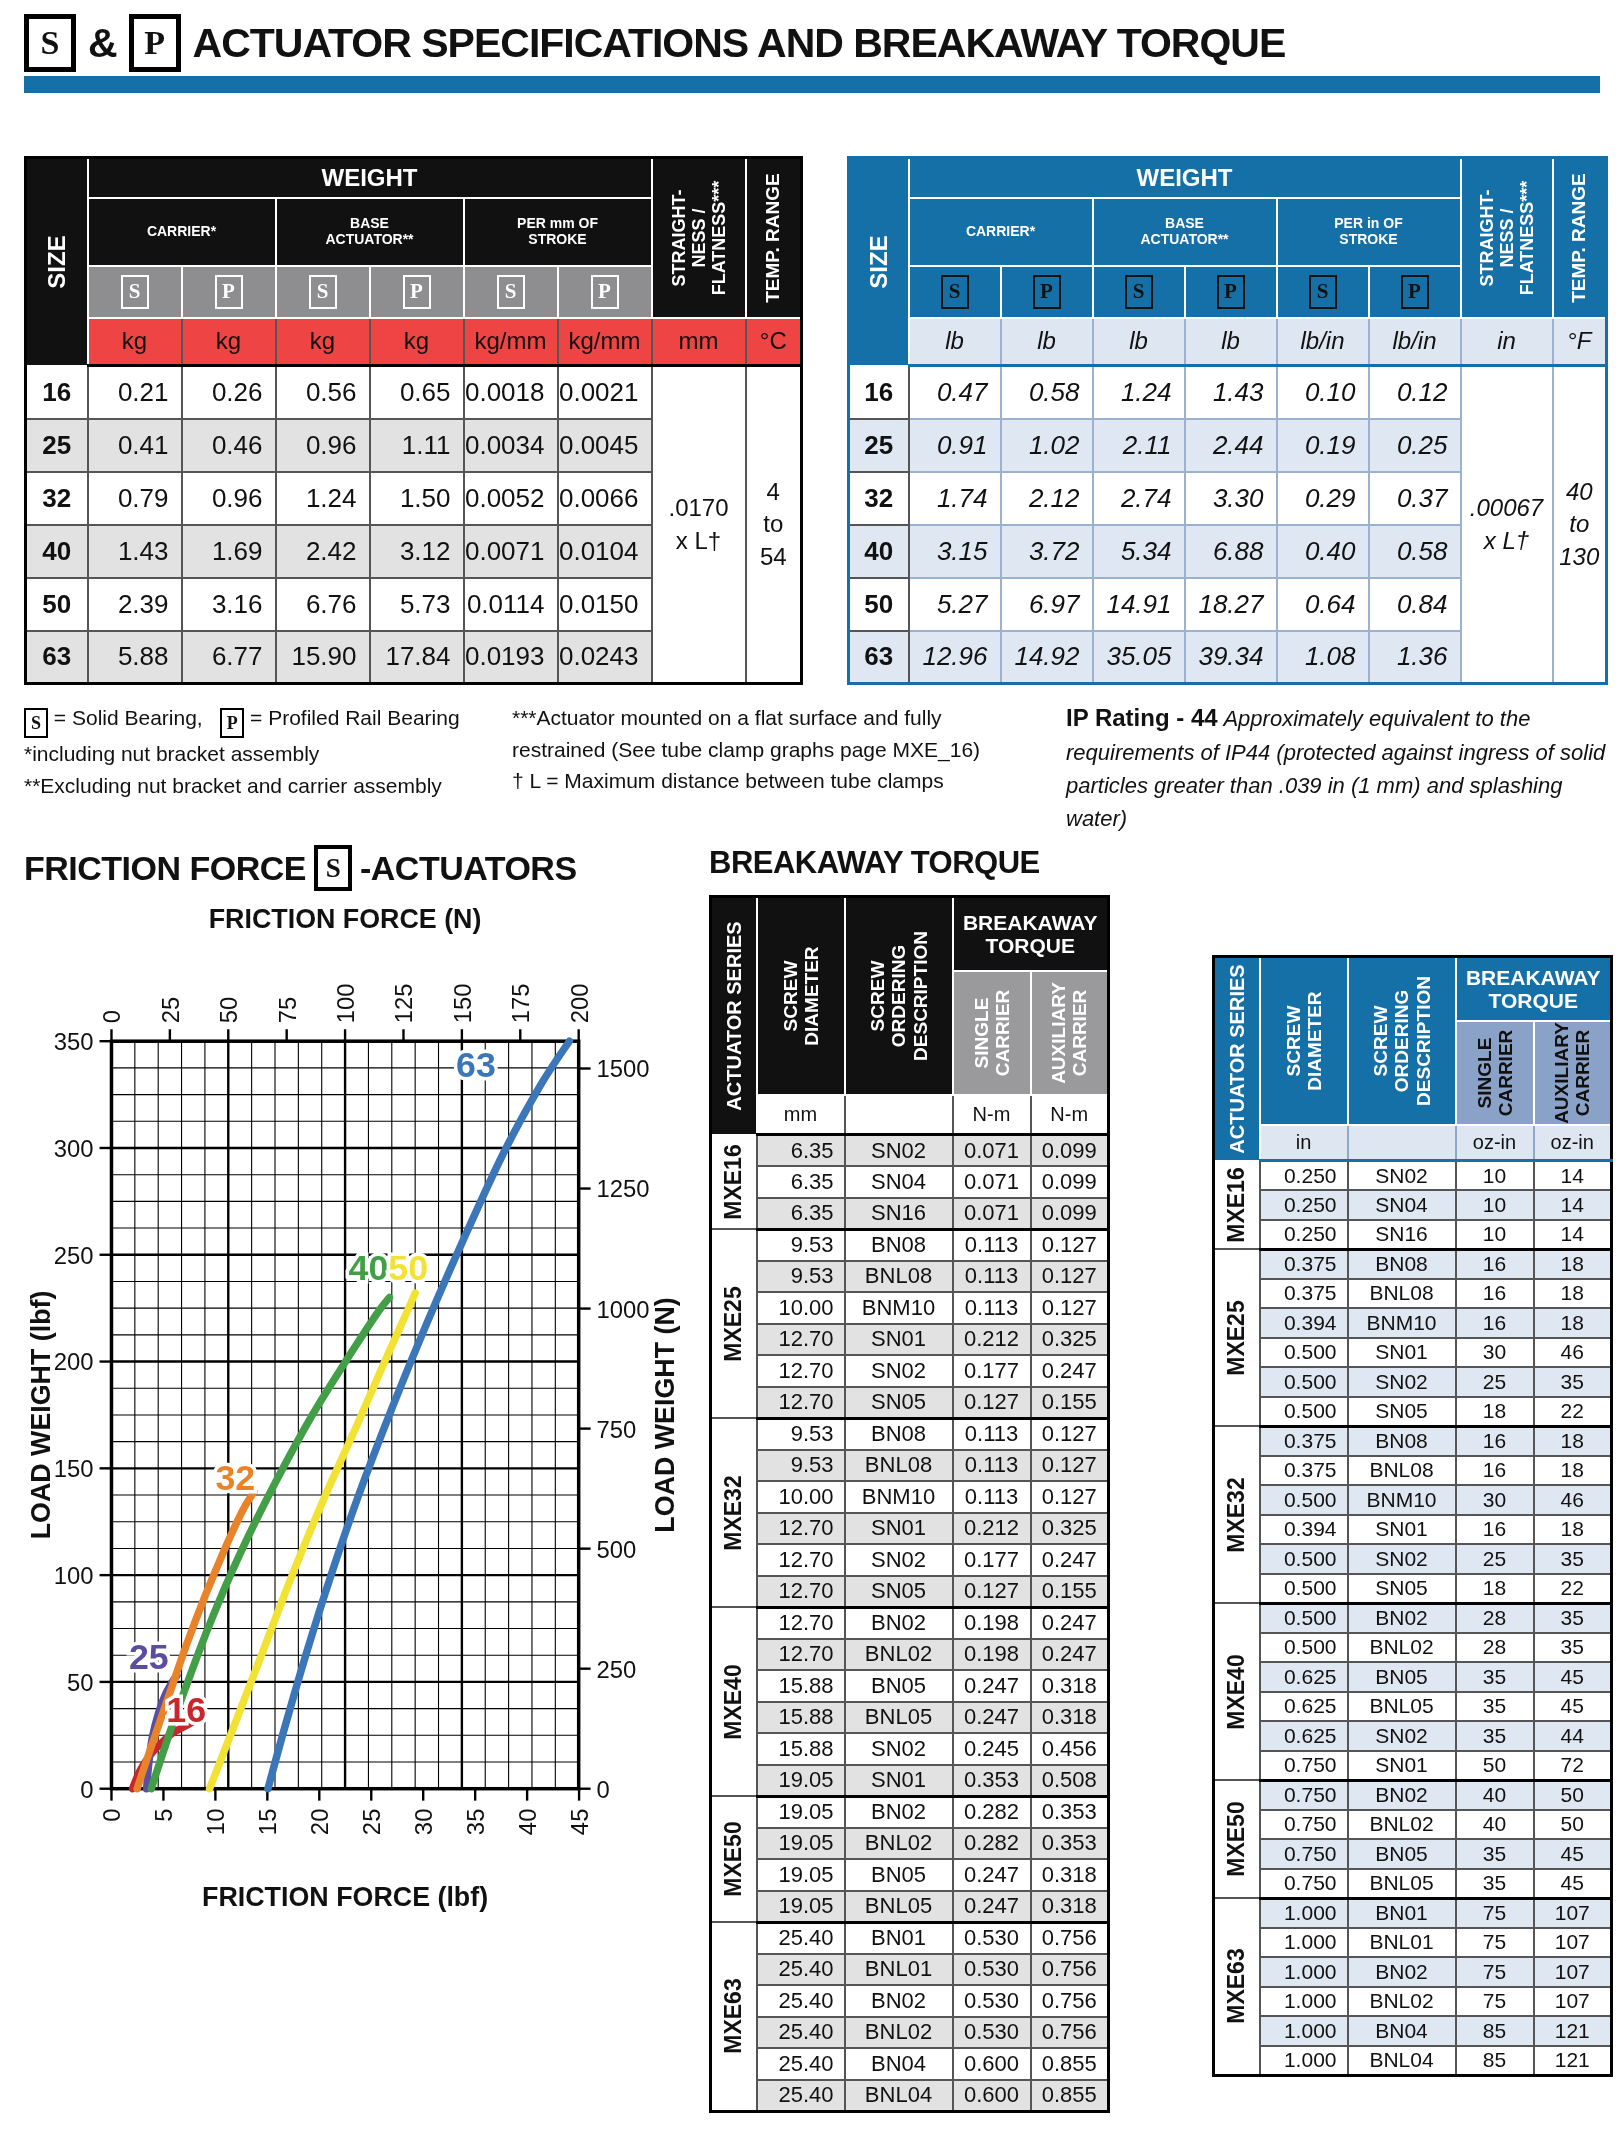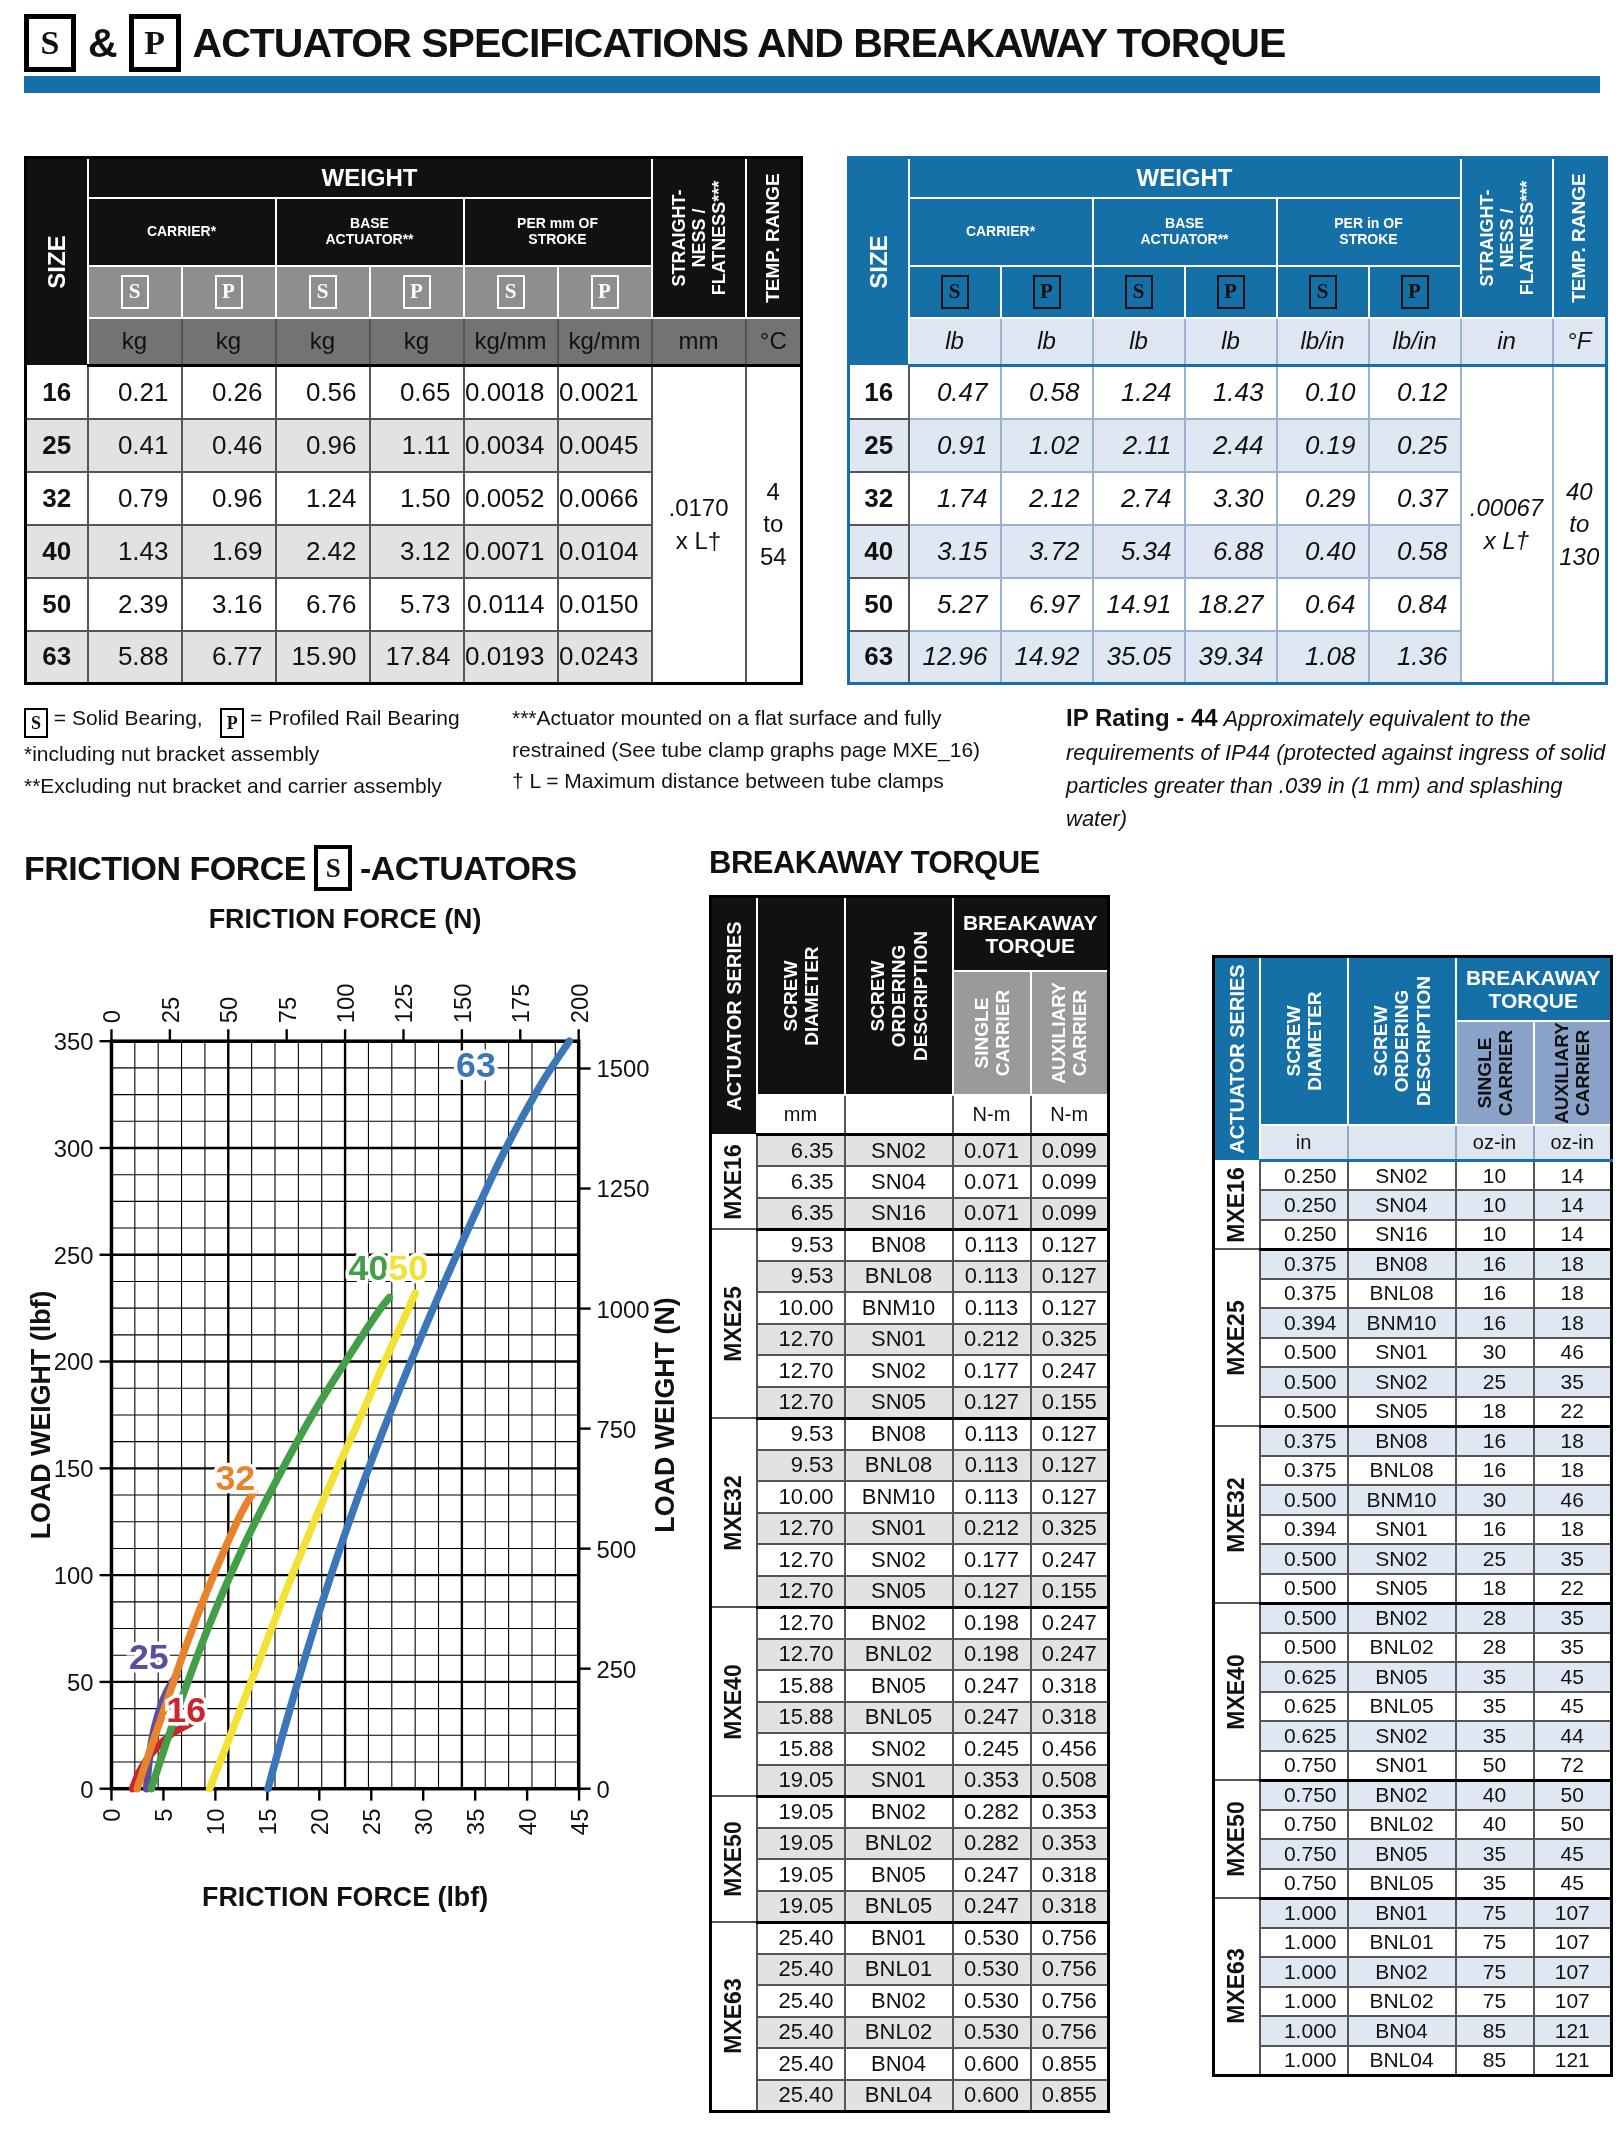--- a/index.html
+++ b/index.html
@@ -29,21 +29,21 @@
   .gen.metric th{background:#111;border:2px solid #fff;}
   .gen.imperial th{background:#1470a6;border:2px solid #fff;}
   .gen .weight-th{font-size:24px;}
   .gen .grp-th{font-size:14px;line-height:1.08;}
   .gen.metric tr.r-sp th{background:#8e8e90;}
   .gen.imperial tr.r-sp th{background:#8aa2c8;}
   .spbox{display:inline-flex;align-items:center;justify-content:center;width:24px;height:30px;border:2px solid #fff;
     font-family:"Liberation Serif",serif;font-weight:bold;font-size:21px;color:#fff;line-height:1;}
   .gen.imperial .spbox{border-color:#111;color:#111;}
   .gen tr.r-units td{font-size:24px;text-align:center;border:2px solid #555;border-bottom:3px solid #000;}
-  .gen.metric tr.r-units td{background:#737373;}
+  .gen.metric tr.r-units td{background:#ef4444;}
   .gen.imperial tr.r-units td{background:#dde6f1;font-style:italic;border-color:#9ab1cf;border-bottom:3px solid #1470a6;}
   .gen td{font-size:26px;}
   .gen td.size-td{font-weight:bold;text-align:center;background:#fff;border:2px solid #555;}
   .gen td.num{text-align:right;padding-right:12px;border:2px solid #555;background:#fff;}
   .gen.imperial td.num{font-style:italic;border-color:#9ab1cf;}
   .gen tr.alt td{background:#e2e2e2;}
   .gen.imperial tr.alt td{background:#dfe8f2;}
   .gen td.mergev{background:#fff !important;text-align:center;font-size:24px;border:2px solid #555;vertical-align:middle;line-height:1.35;}
   .gen.imperial td.mergev{font-style:italic;border-color:#9ab1cf;}
   .gen{border:3px solid #000;}

